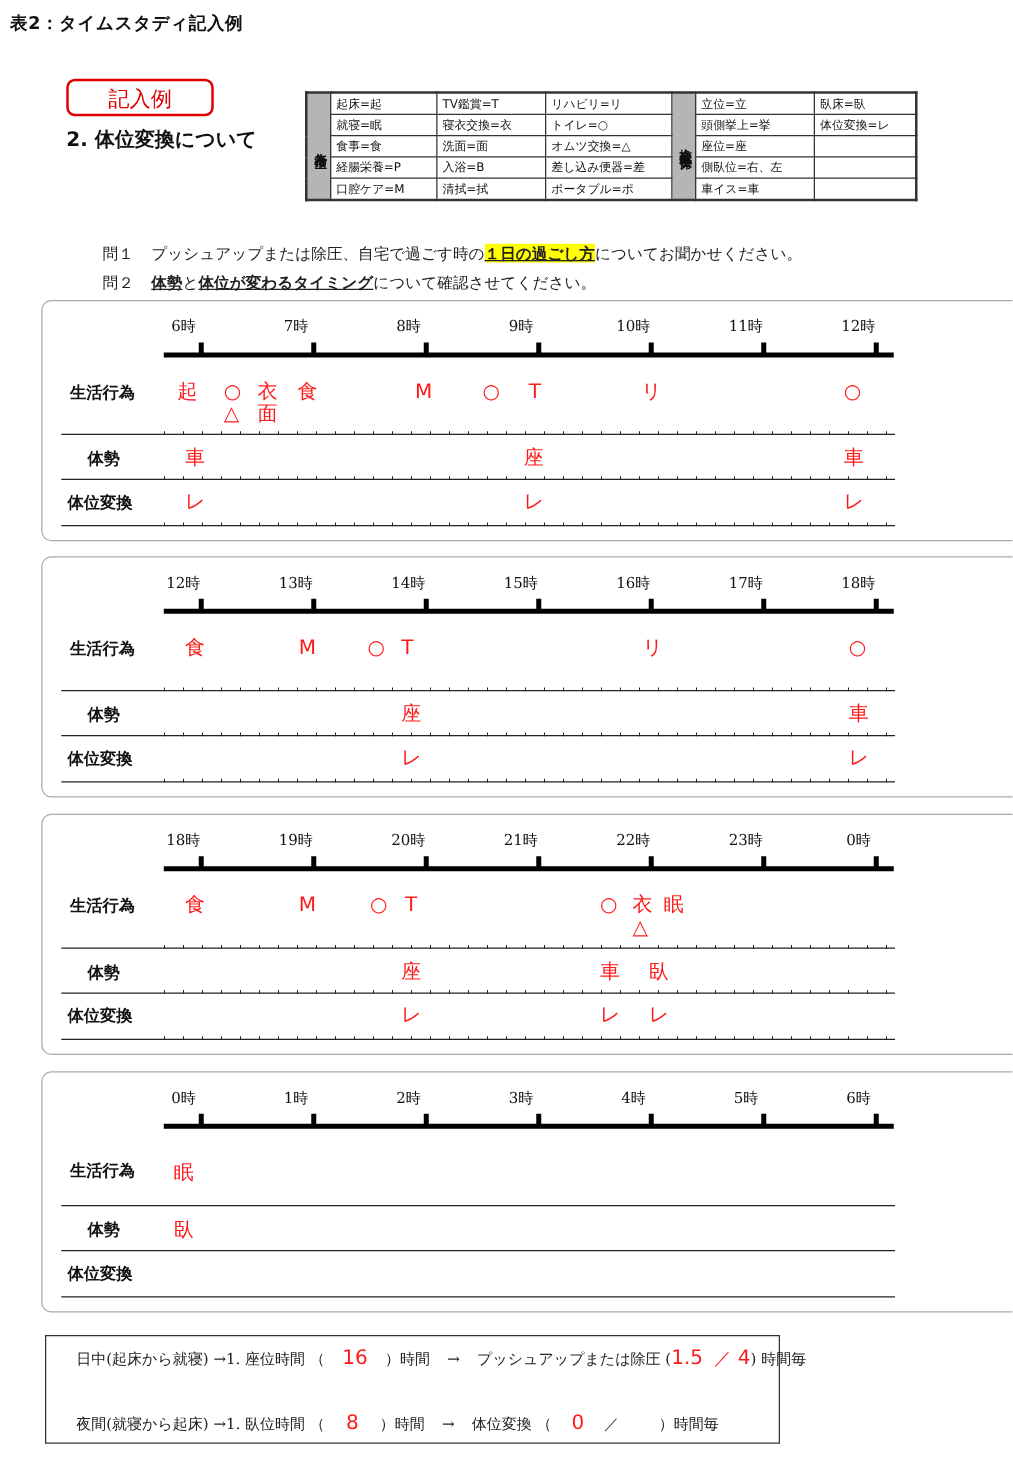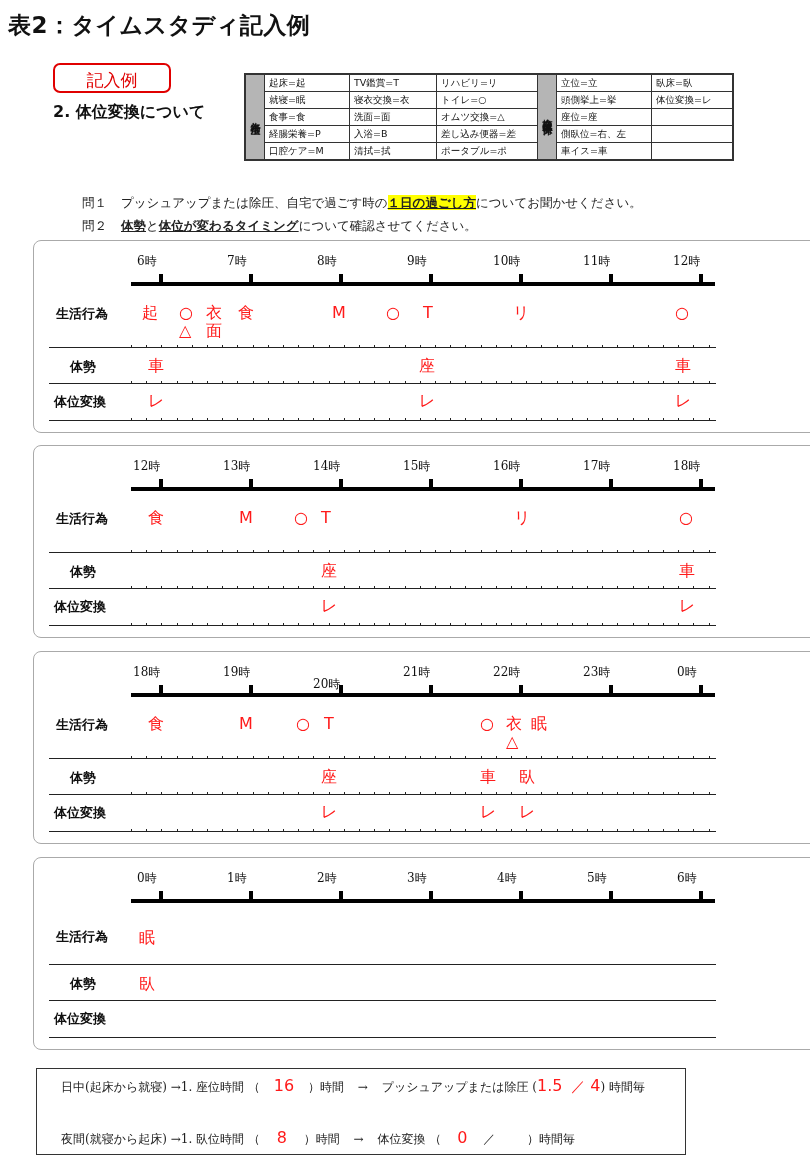--- a/index.html
+++ b/index.html
@@ -1,19 +1,19 @@
 <!DOCTYPE html>
 <html><head>
 <meta charset="utf-8">
 <style>
   html, body { margin:0; padding:0; background:#ffffff; }
   body { width:810px; height:1174px; position:relative; overflow:hidden;
          font-family:"DejaVu Sans", "Liberation Sans", sans-serif; color:#111; }
   .abs { position:absolute; }
-  .title { left:8px; top:10px; font-size:23px; font-weight:bold; letter-spacing:0.5px; }
+  .title { left:8px; top:10px; font-size:14px; font-weight:bold; letter-spacing:0.5px; }
   .example-badge { left:53px; top:63px; width:118px; height:30px; border:2.5px solid #e00000;
          border-radius:7px; color:#e00000; font-size:17px; text-align:center; line-height:30px; box-sizing:border-box; }
   .section-title { left:53px; top:102px; font-size:16px; font-weight:bold; }
 
   .legend { left:244px; top:73px; border-collapse:collapse; font-size:9.5px; }
   .legend td { border:1px solid #333; padding:0 4px; height:16px; white-space:nowrap; }
   .legend td.side { background:#b5b5b5; writing-mode:vertical-rl; text-orientation:upright;
        font-weight:bold; font-size:10px; padding:2px 0; width:14px; text-align:center; letter-spacing:-1px; }
   .legend td.w1 { width:76px; } .legend td.w2 { width:78px;margin-left:32px; } .legend td.w3 { width:92px; }
   .legend td.w4 { width:86px; } .legend td.w5 { width:72px; }
@@ -28,21 +28,21 @@
   .block { position:absolute; left:33px; width:804px; border:1.5px solid #aaa; border-radius:8px; box-sizing:border-box; background:#fff; }
   .hour-label { position:absolute; font-size:12px; font-family:"DejaVu Serif","Liberation Serif",serif; white-space:nowrap; }
   .axis { position:absolute; left:97px; width:584px; height:4px; background:#000; }
   .tick { position:absolute; width:4px; height:10px; background:#000; }
   .row-label { position:absolute; font-size:13px; font-weight:bold; white-space:nowrap; }
   .rule { position:absolute; left:15px; width:667px; height:1px; background:#222; }
   .dots { position:absolute; left:97px; width:584px; height:3px;
           background-image:repeating-linear-gradient(90deg, #222 0 1px, transparent 1px 15.2px); }
   .mark { position:absolute; color:#ff1a1a; font-size:16px; white-space:nowrap; line-height:16px; }
 
-  .summary { left:36px; top:1068px; width:650px; height:87px; border:1.5px solid #333; box-sizing:border-box; font-size:12px; }
+  .summary { left:36px; top:1068px; width:588px; height:87px; border:1.5px solid #333; box-sizing:border-box; font-size:12px; }
   .sline { position:absolute; white-space:nowrap; font-family:"DejaVu Serif","Liberation Serif",serif; color:#222; }
   .red { color:#ff1a1a; font-size:16px; font-family:"DejaVu Sans","Liberation Sans",sans-serif; }
 </style>
 </head>
 <body>
 
 <div class="abs title">表2：タイムスタディ記入例</div>
 <div class="abs example-badge">記入例</div>
 <div class="abs section-title">2. 体位変換について</div>
 
@@ -173,21 +173,21 @@
       <div class="mark" style="left: 287px; top: 117px;">座</div>
       <div class="mark" style="left: 645px; top: 117px;">車</div>
       <div class="mark" style="left: 287px; top: 152px;">レ</div>
       <div class="mark" style="left: 645px; top: 152px;">レ</div>
     </div>
     <div class="block" style="top: 651px; height: 193px;">
       <div class="hour-label" style="left: 99px; top: 12px;">18時</div>
       <div class="tick" style="left: 125px; top: 33px;"></div>
       <div class="hour-label" style="left: 189px; top: 12px;">19時</div>
       <div class="tick" style="left: 215px; top: 33px;"></div>
-      <div class="hour-label" style="left: 279px; top: 24px;">20時</div>
+      <div class="hour-label" style="left: 279px; top: 12px;">20時</div>
       <div class="tick" style="left: 305px; top: 33px;"></div>
       <div class="hour-label" style="left: 369px; top: 12px;">21時</div>
       <div class="tick" style="left: 395px; top: 33px;"></div>
       <div class="hour-label" style="left: 459px; top: 12px;">22時</div>
       <div class="tick" style="left: 485px; top: 33px;"></div>
       <div class="hour-label" style="left: 549px; top: 12px;">23時</div>
       <div class="tick" style="left: 575px; top: 33px;"></div>
       <div class="hour-label" style="left: 643px; top: 12px;">0時</div>
       <div class="tick" style="left: 665px; top: 33px;"></div>
       <div class="axis" style="top: 41px;"></div>

